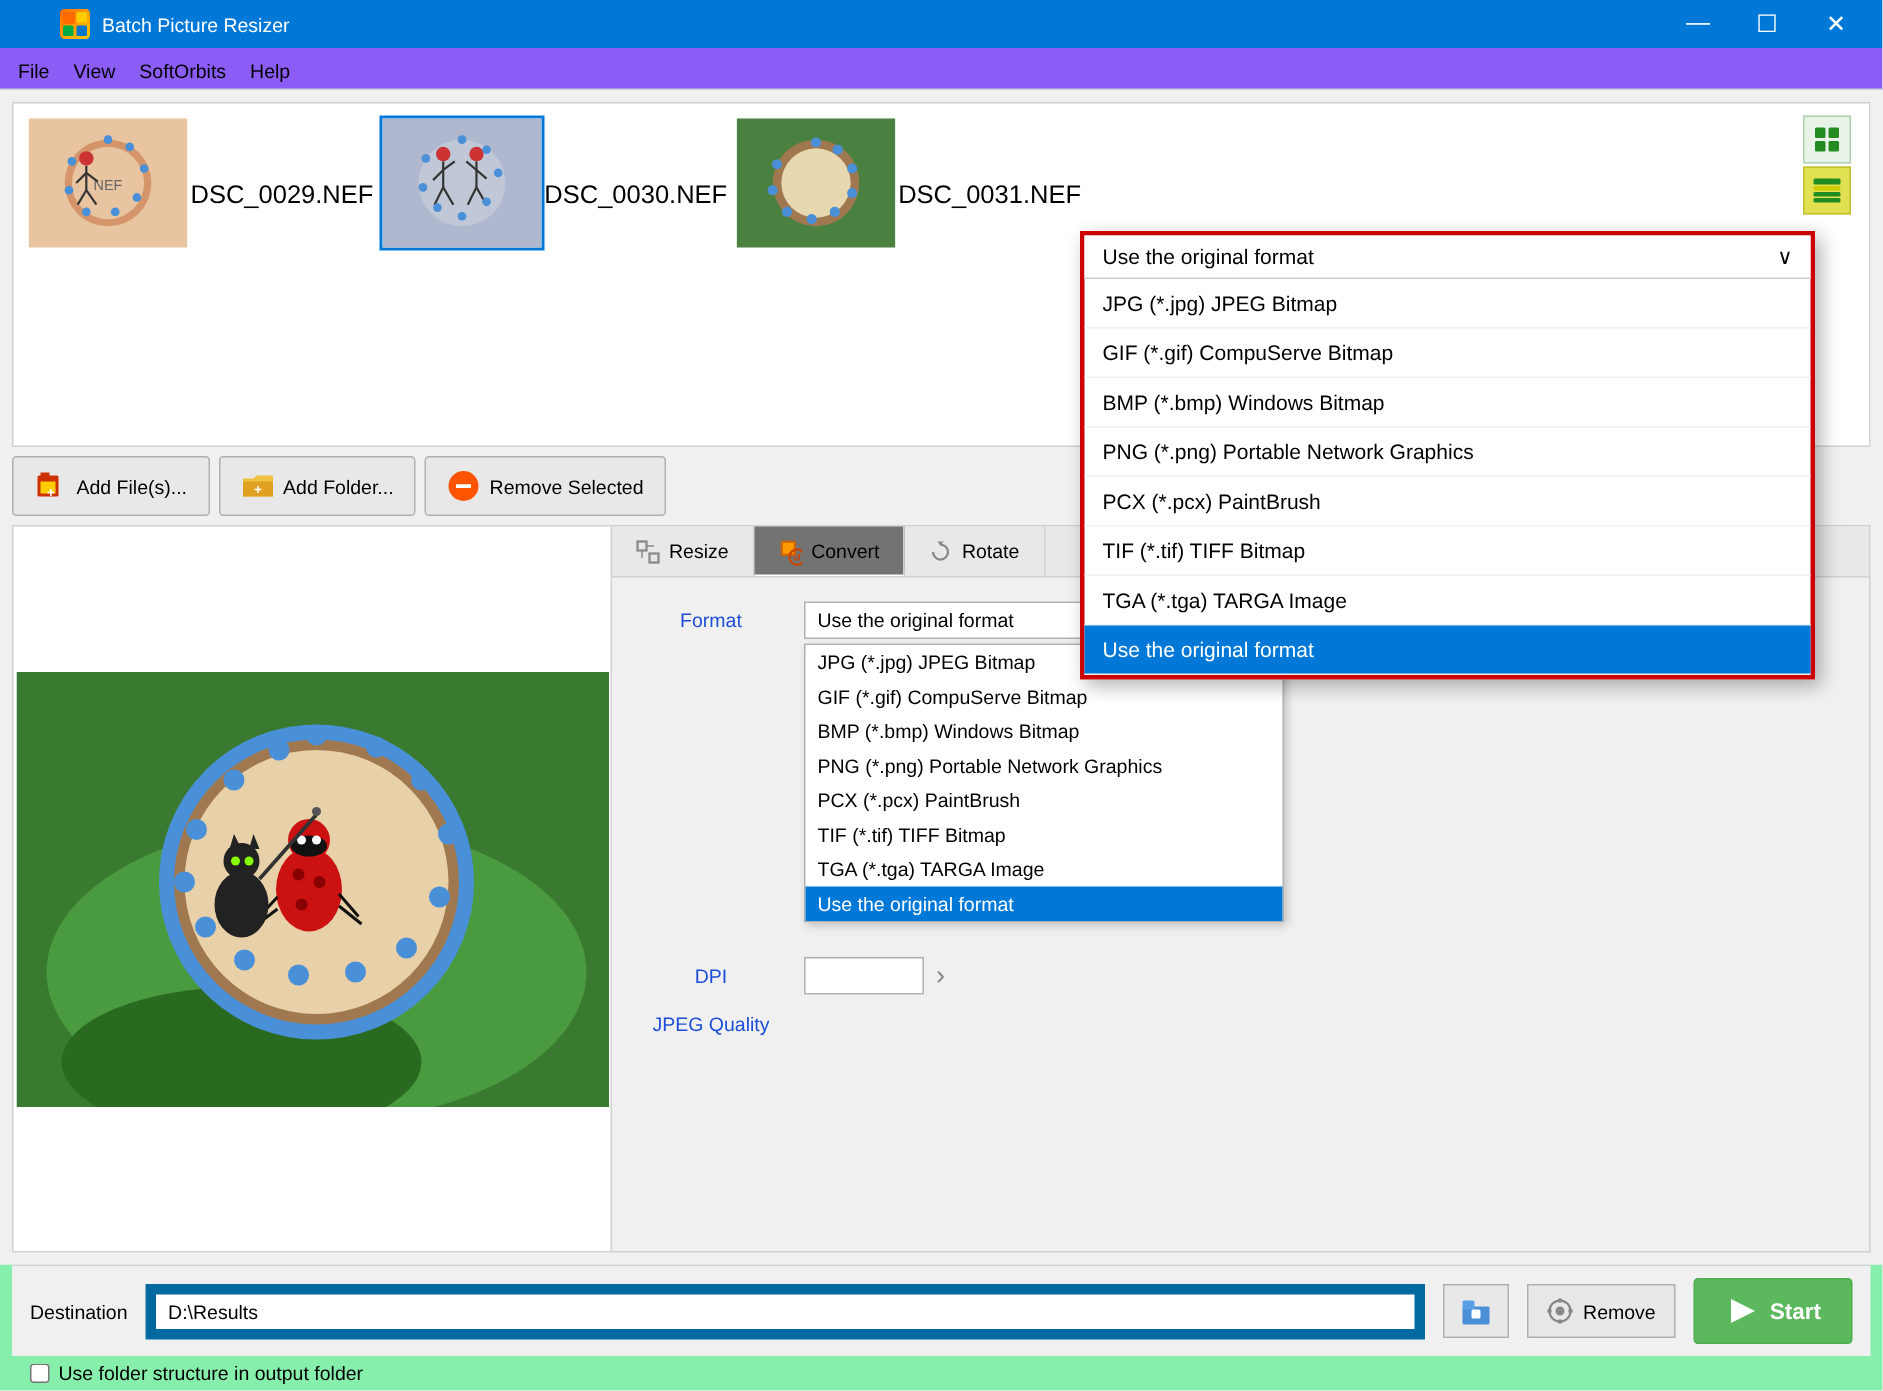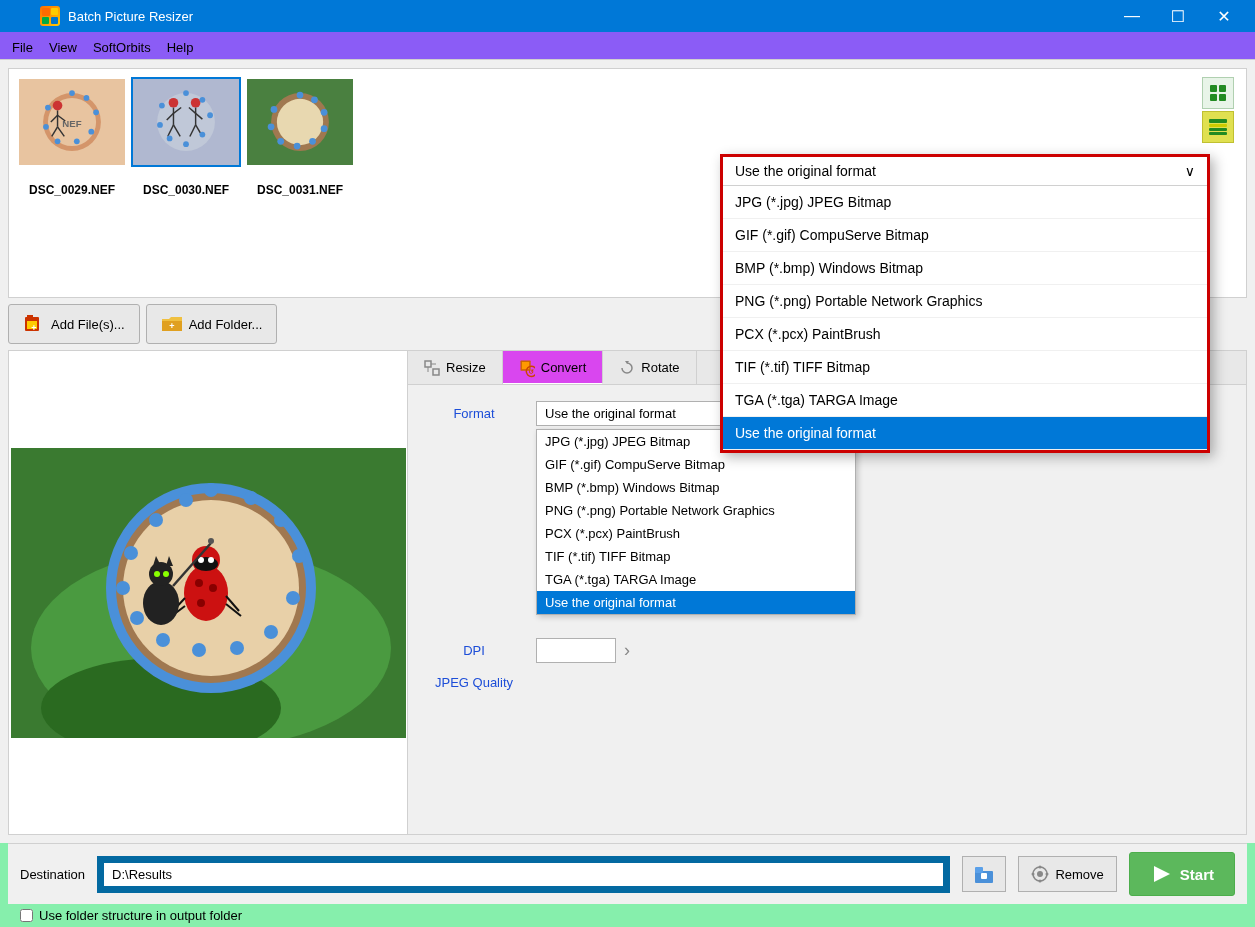--- a/index.html
+++ b/index.html
@@ -95,27 +95,26 @@
       align-items: flex-start;
       padding: 8px;
       gap: 4px;
       overflow-x: auto;
       flex-shrink: 0;
       position: relative;
     }
 
     .image-thumb {
       display: flex;
-      flex-direction: column;
-      align-items: center;
-      cursor: pointer;
-      font-weight: bold;
+      flex-direction: row;
+      align-items: center;
+      cursor: pointer;
     }
     .image-thumb .thumb-label {
-      font-size: 12px;
+      font-size: 17px;
       margin-top: 16px;
       text-align: left;
     }
 
     
     .thumb-placeholder {
       width: 110px;
       height: 90px;
       display: flex;
       align-items: center;
@@ -211,21 +210,21 @@
     .tab {
       padding: 8px 16px;
       cursor: pointer;
       display: flex;
       align-items: center;
       gap: 6px;
       border-right: 1px solid #d0d0d0;
       font-size: 13px;
     }
     .tab.active {
-      background: #d946ef;
+      background: #737373;
       border-bottom: 1px solid white;
     }
     .tab-icon {
       width: 16px;
       height: 16px;
       display: flex;
       align-items: center;
       justify-content: center;
     }
 
@@ -539,20 +538,29 @@
     </button>
     <button class="toolbar-btn">
       <div class="toolbar-btn-icon">
         <svg width="22" height="18" viewBox="0 0 22 18">
           <path d="M1,4 L8,4 L10,2 L21,2 L21,16 L1,16 Z" fill="#f0c040"></path>
           <path d="M1,6 L21,6 L21,16 L1,16 Z" fill="#e0a020"></path>
           <text x="11" y="14" text-anchor="middle" font-size="9" fill="white" font-weight="bold">+</text>
         </svg>
       </div>
       <span>Add Folder...</span>
+    </button>
+    <button class="toolbar-btn">
+      <div class="toolbar-btn-icon">
+        <svg width="22" height="22" viewBox="0 0 22 22">
+          <circle cx="11" cy="11" r="10" fill="#ff5500"></circle>
+          <line x1="6" y1="11" x2="16" y2="11" stroke="white" stroke-width="2.5"></line>
+        </svg>
+      </div>
+      <span>Remove Selected</span>
     </button>
   </div>
 
   <div class="lower-section">
 
     <div class="preview-area">
       <svg width="395" height="290" viewBox="0 0 395 290">
 
         <rect width="395" height="290" fill="#3a7a30"></rect>
 

